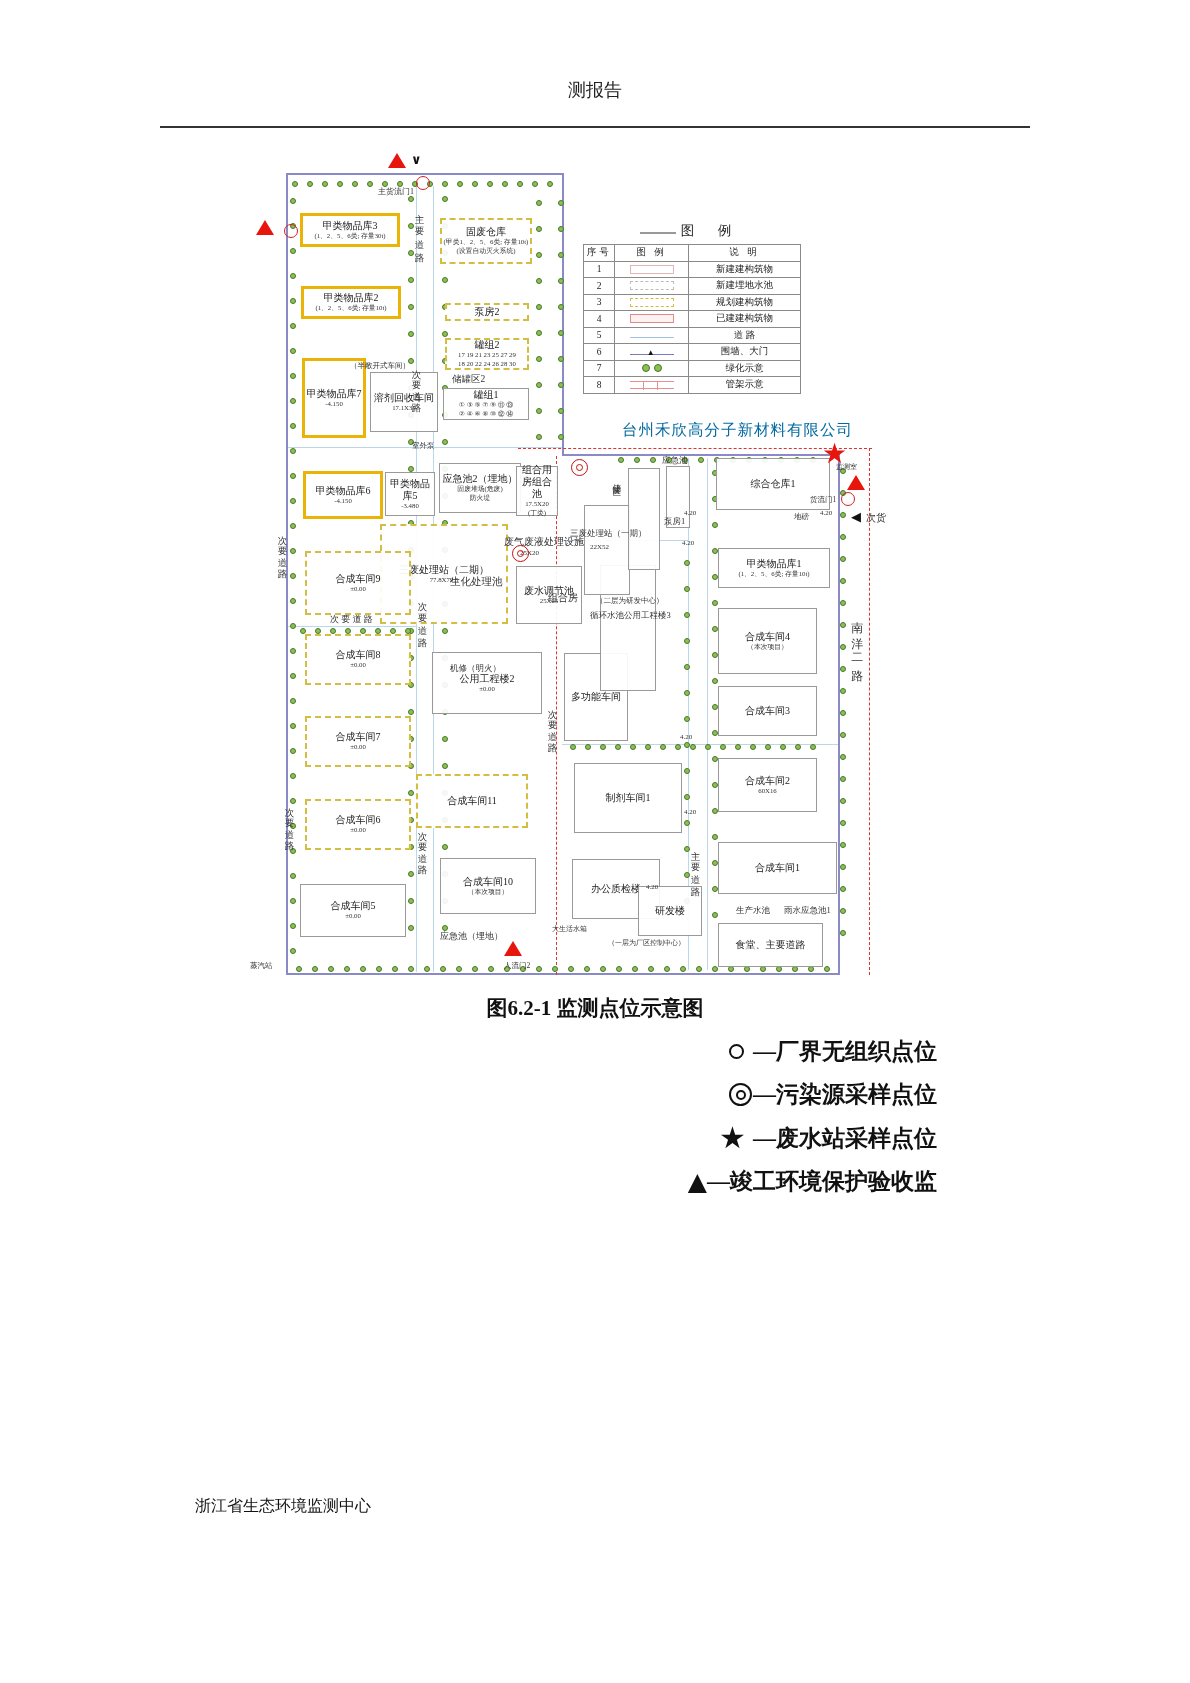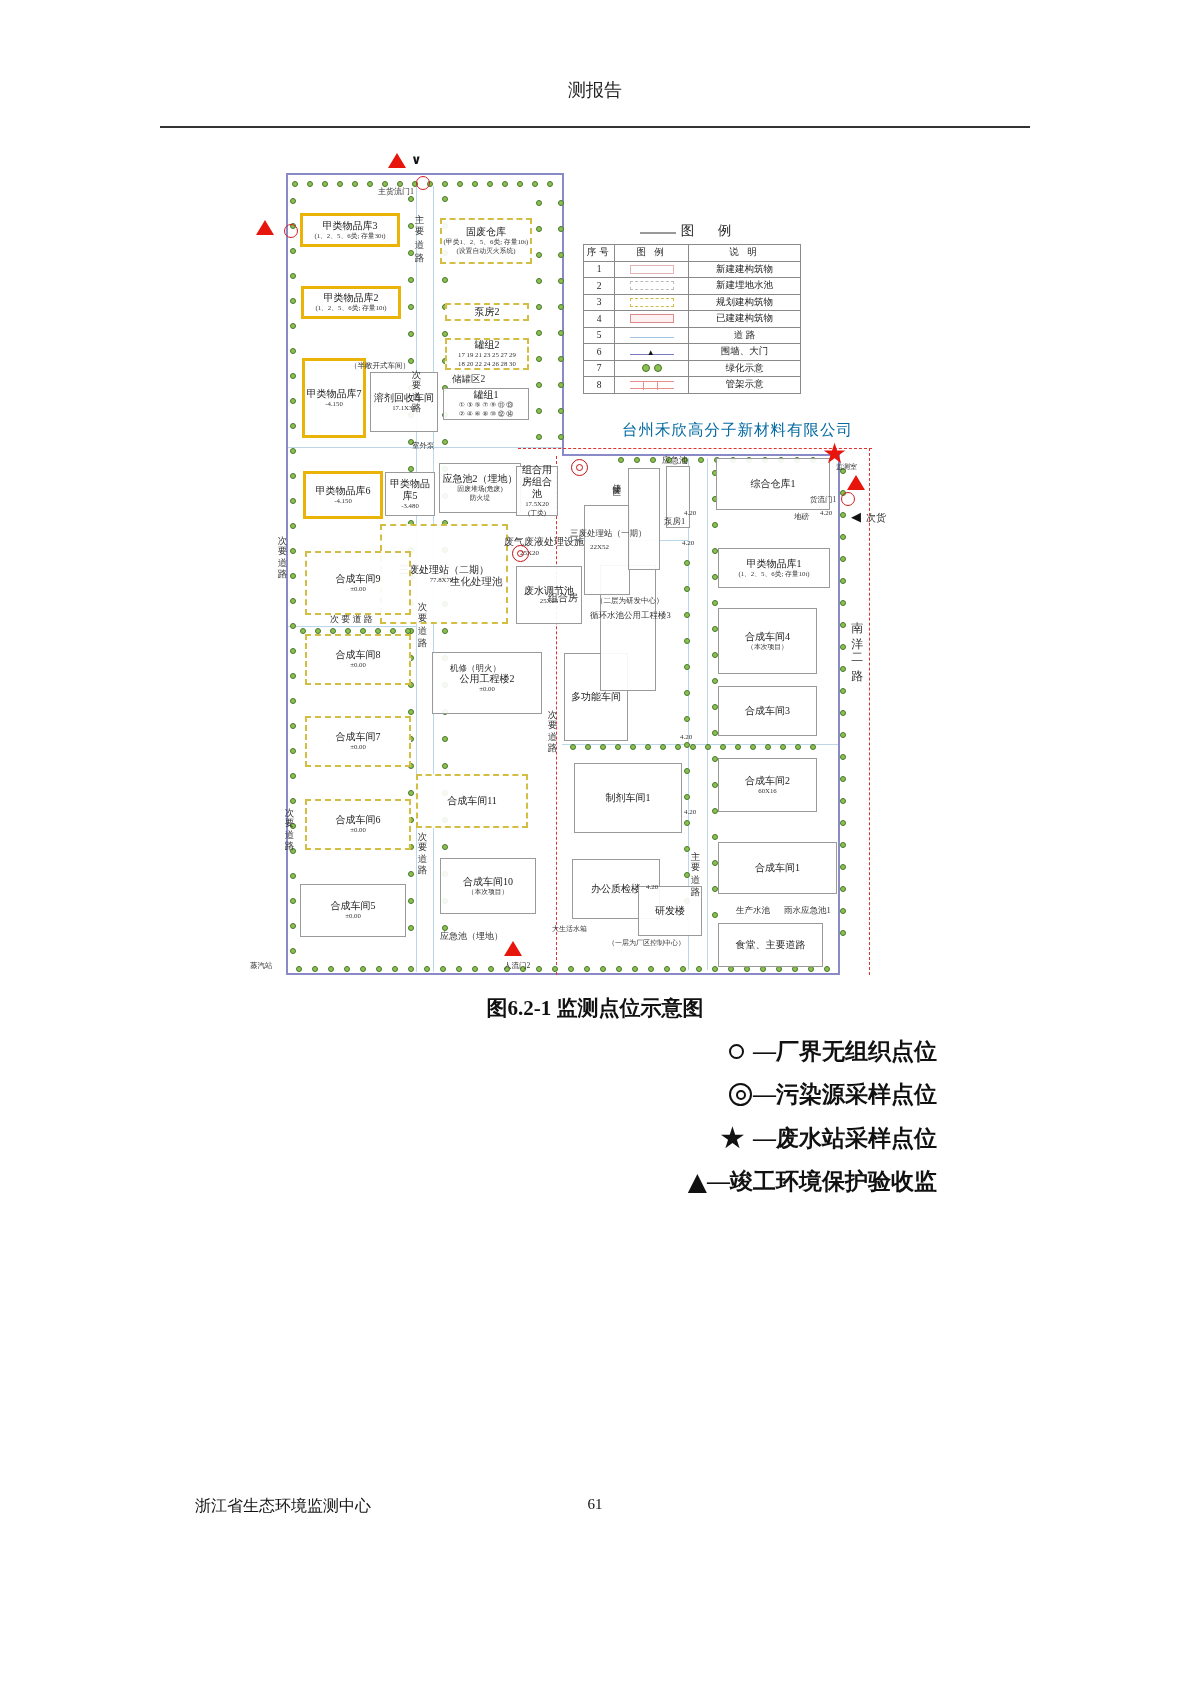--- a/index.html
+++ b/index.html
@@ -639,15 +639,14 @@
         <div class="pls-star">★</div>
         <span>—废水站采样点位</span>
       </div>
       <div class="pl-line" style="top: 1163.5px;">
         <div class="pls-triangle">▲</div>
         <span>—竣工环境保护验收监</span>
       </div>
     </div>
 
   <div class="footer-org">浙江省生态环境监测中心</div>
-  <div class="footer-page">61</div>
 
 </div>
 
 </body></html>

